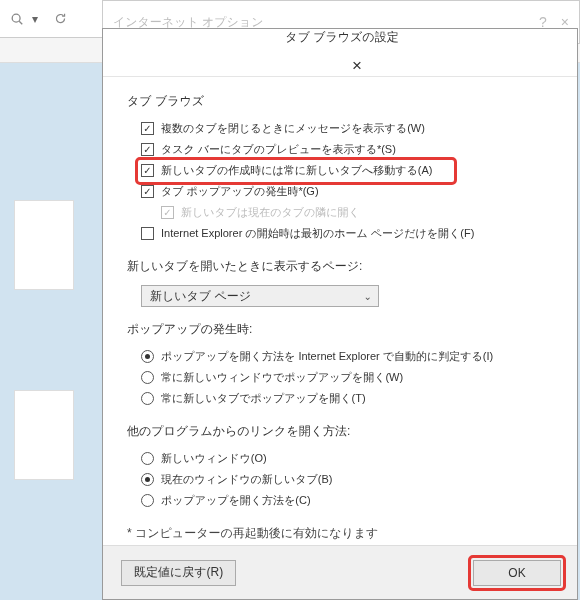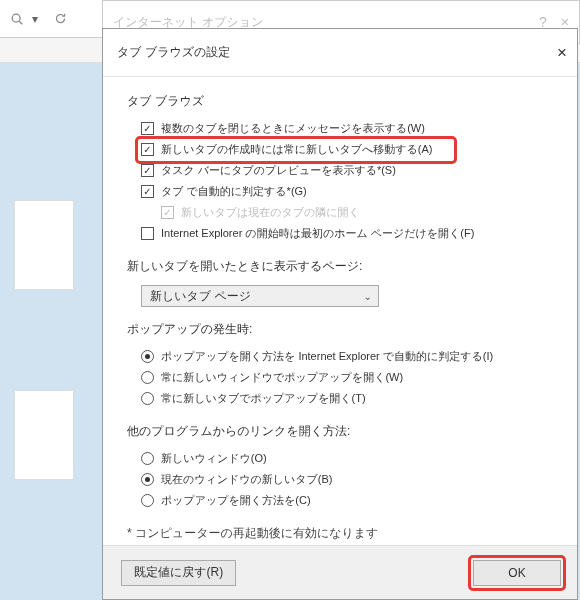--- a/index.html
+++ b/index.html
@@ -72,20 +72,21 @@
       display: flex;
       flex-direction: column;
     }
     .titlebar {
       height: 48px;
       display: flex;
       align-items: center;
       justify-content: space-between;
       padding: 0 10px 0 14px;
       border-bottom: 1px solid #e5e5e5;
+      flex-direction: column;
     }
     .titlebar-title { font-size: 12px; }
     .close-x {
       font-size: 17px;
       width: 40px;
       text-align: right;
       color: #333;
       cursor: default;
     }
 
@@ -225,34 +226,34 @@
   <div class="content">
 
     <div class="section">
       <div class="section-title">タブ ブラウズ</div>
 
       <div class="check-row">
         <span class="check-box checked"></span>
         <span>複数のタブを閉じるときにメッセージを表示する(W)</span>
       </div>
 
+      <div class="check-row">
+        <span class="check-box checked"></span>
+        <span>タスク バーにタブのプレビューを表示する*(S)</span>
+      </div>
+
       <div class="check-row" id="row-switch-new" style="position:relative;">
         <span class="check-box checked"></span>
         <span>新しいタブの作成時には常に新しいタブへ移動する(A)</span>
         <span class="highlight-red" style="left:8px; top:-3px; width:322px; height:28px;"></span>
       </div>
 
       <div class="check-row">
         <span class="check-box checked"></span>
-        <span>タスク バーにタブのプレビューを表示する*(S)</span>
-      </div>
-
-      <div class="check-row">
-        <span class="check-box checked"></span>
-        <span>タブ で自動的に判定する*(G)</span>
+        <span>タブ ポップアップの発生時*(G)</span>
       </div>
 
       <div class="check-row sub-indent row-disabled">
         <span class="check-box checked disabled"></span>
         <span>新しいタブは現在のタブの隣に開く</span>
       </div>
 
       <div class="check-row">
         <span class="check-box"></span>
         <span>Internet Explorer の開始時は最初のホーム ページだけを開く(F)</span>

